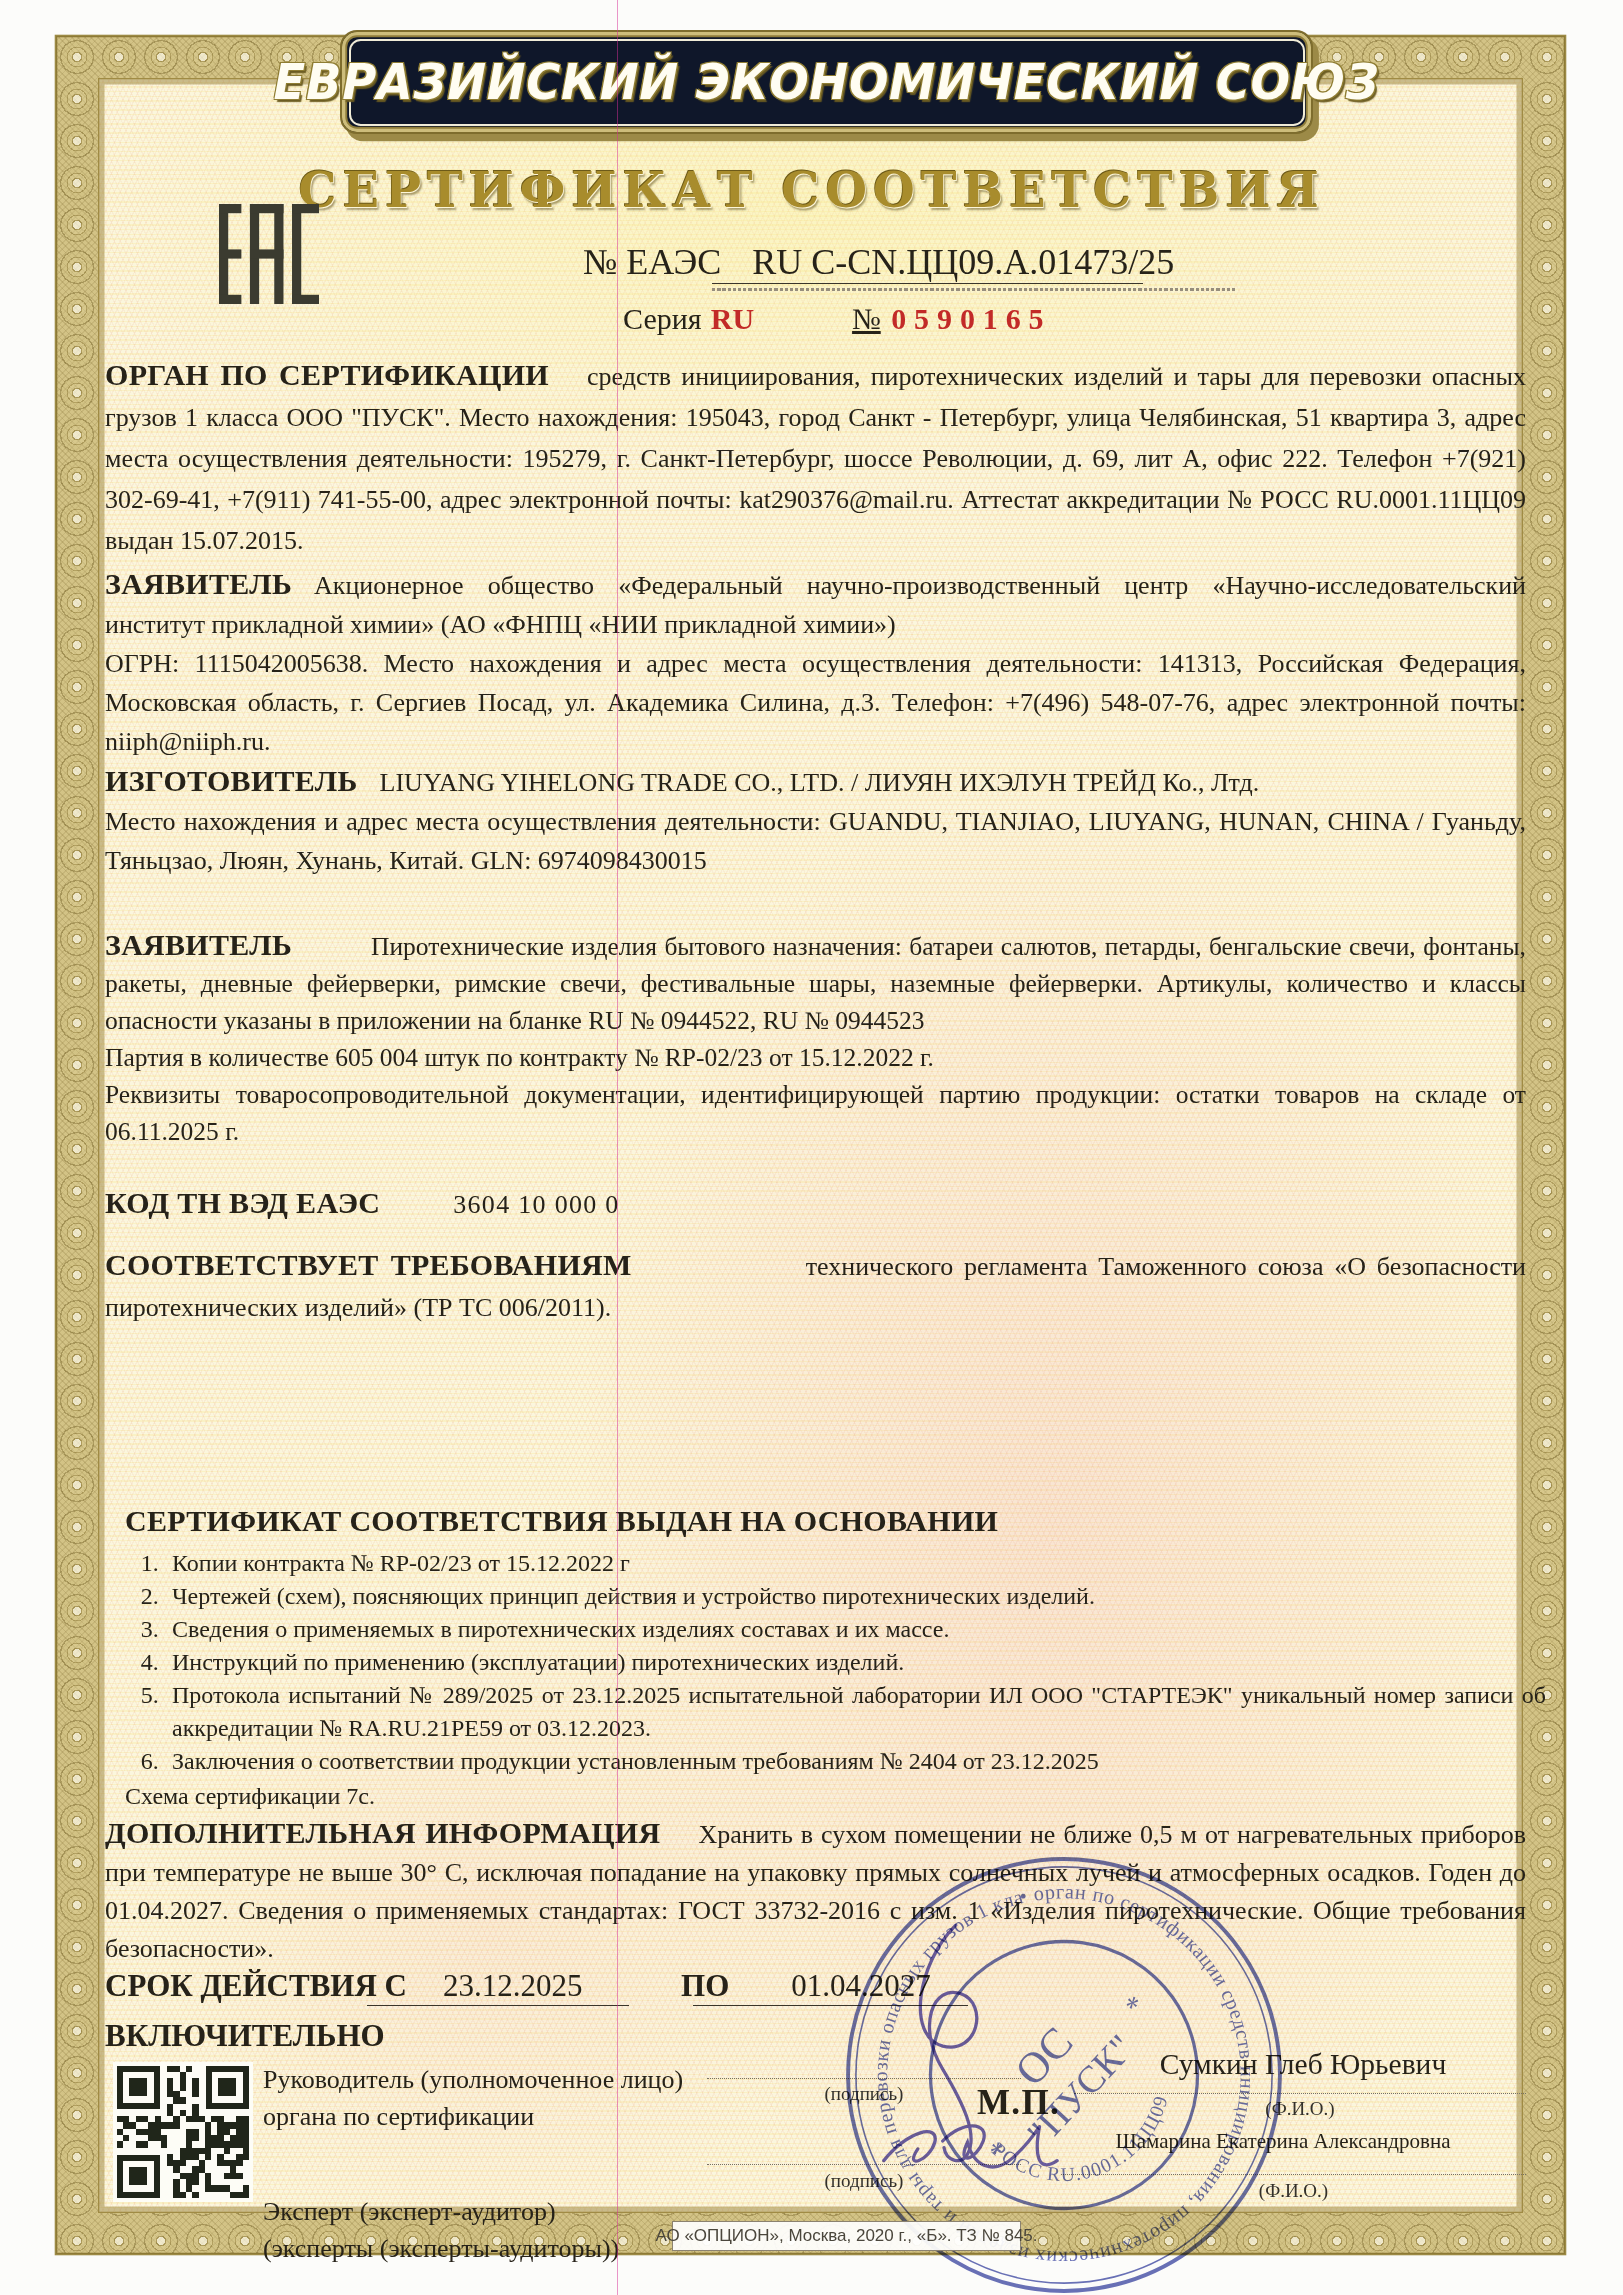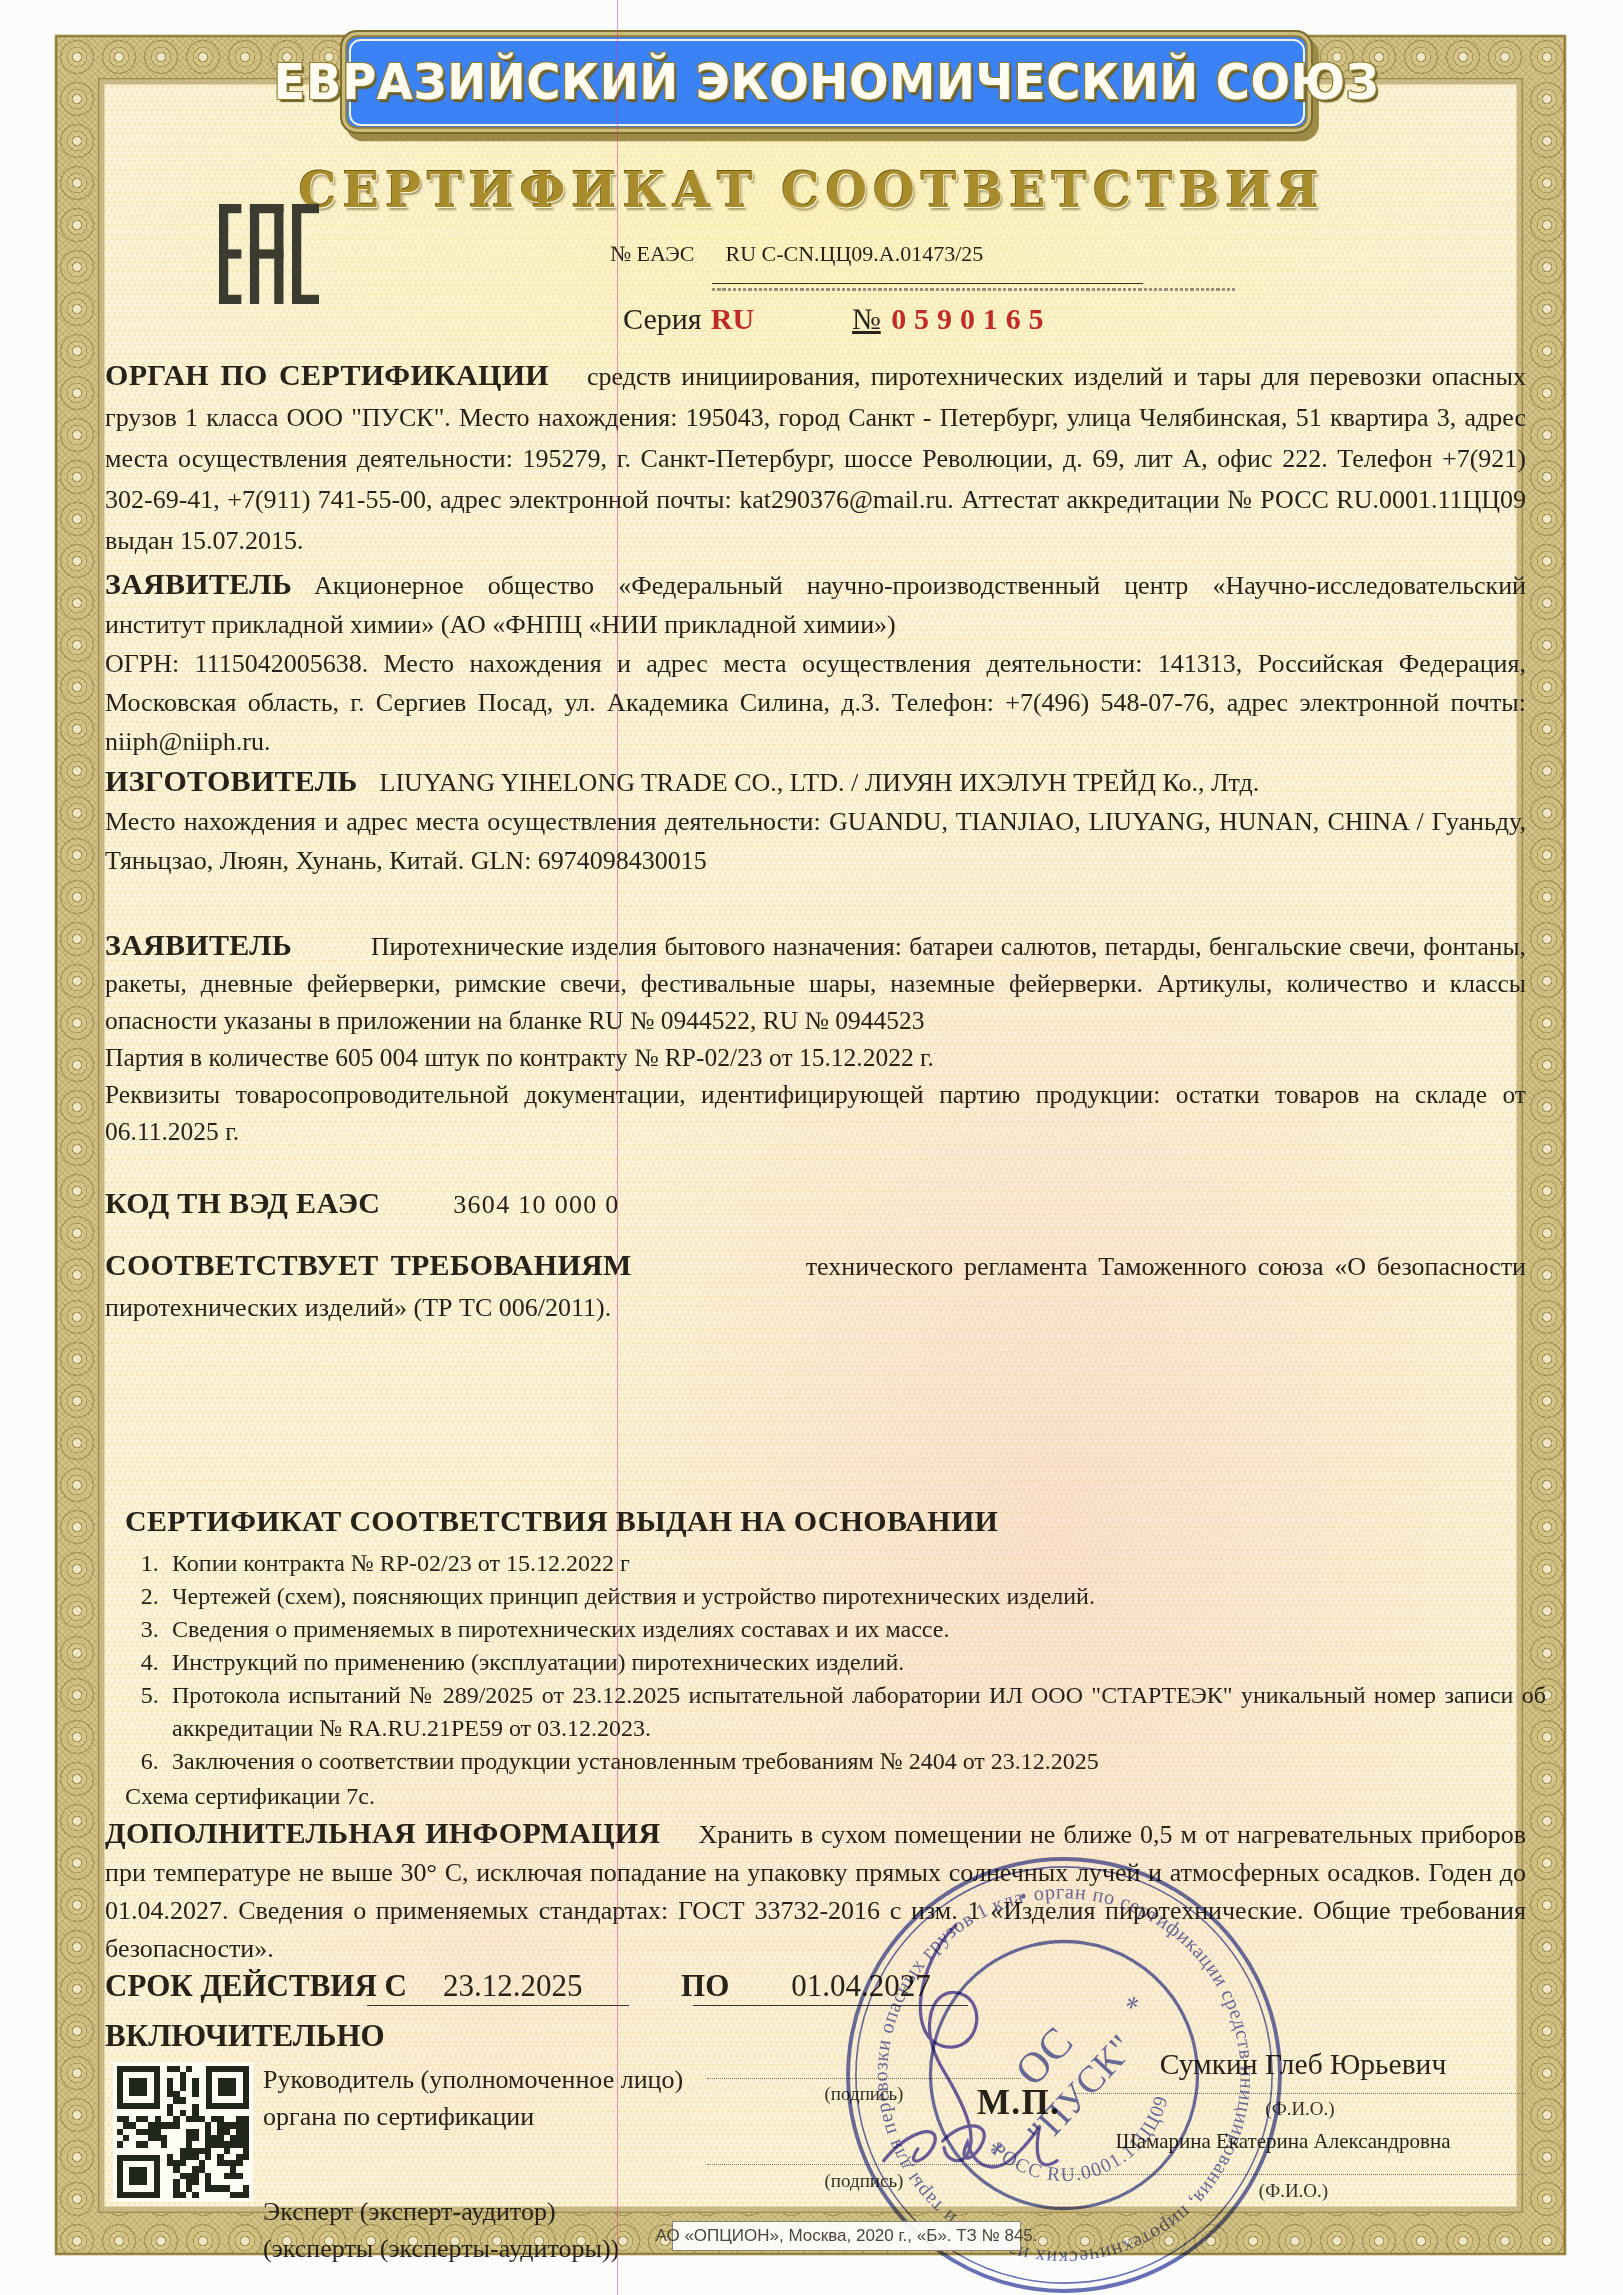--- a/index.html
+++ b/index.html
@@ -27,32 +27,32 @@
   .tint{position:absolute;pointer-events:none;}
   .tint.pink{left:589px;top:818px;width:930px;height:1408px;
     background:radial-gradient(ellipse at 50% 50%, rgba(238,140,150,.17), rgba(238,140,150,.05) 55%, transparent 75%);}
   .tint.pink2{left:164px;top:1604px;width:655px;height:655px;
     background:radial-gradient(ellipse at 50% 50%, rgba(238,140,150,.10), transparent 70%);}
   .tint.yellow{left:105px;top:85px;width:1414px;height:367px;
     background:radial-gradient(ellipse at 50% 35%, rgba(250,240,140,.35), transparent 75%);}
   .scan-line{position:absolute;left:617px;top:0;width:1.3px;height:2295px;background:rgba(214,46,150,.5);z-index:60;}
   
   .banner{position:absolute;left:340px;top:30px;width:969px;height:100px;
-    background:#3b82f6;border:2px solid #7e6d2d;border-radius:17px;
+    background:#0f172a;border:2px solid #7e6d2d;border-radius:17px;
     box-shadow: 5.9px 7.2px 0 #9c8a47, inset 0 0 0 3.3px #cdbd7b, inset 0 0 0 5.2px #8f7d3a;
-    display:flex;align-items:center;justify-content:center;z-index:5;}
+    display:flex;align-items:center;justify-content:center;z-index:5;font-style:italic;}
   .banner .inner-line{position:absolute;inset:6.5px;border:2px solid rgba(253,248,226,.95);border-radius:11.8px;}
   .banner .txt{font-family:"DejaVu Sans",sans-serif;font-weight:800;font-size:50px;letter-spacing:0.7px;
     color:#fffdf2;transform:scaleX(.93);white-space:nowrap;
     text-shadow:-1.3px -1.3px 0 #8f7d33, 1.3px -1.3px 0 #8f7d33, -1.3px 1.3px 0 #8f7d33, 1.3px 1.3px 0 #8f7d33, 2.6px 3.3px 1.3px #6b5c22;}
   .cert-title{position:absolute;left:0;top:162px;width:1623px;text-align:center;z-index:4;
     font-family:"DejaVu Serif",serif;font-weight:700;font-size:48px;letter-spacing:5.9px;color:#a88c2c;
     text-shadow:0.7px 0.7px 0 #fdf6d8, -0.7px -0.7px 0 #6d5a18, 2px 2.6px 2px rgba(90,75,25,.5);}
   .eac-logo{position:absolute;left:219px;top:204px;z-index:4;}
-  .num-row{position:absolute;left:610px;top:241px;font-size:22px;z-index:4;white-space:nowrap;}
+  .num-row{position:absolute;left:583px;top:241px;font-size:36px;z-index:4;white-space:nowrap;}
   .num-row .lbl{padding-right:31px;}
   .num-underline{position:absolute;left:712px;top:283px;width:431px;height:1.3px;background:#3a352a;z-index:4;}
   .microtext{position:absolute;left:712px;top:288px;width:524px;height:2.6px;z-index:4;
     background:repeating-linear-gradient(90deg,#978e7c 0 3.3px, transparent 3.3px 5.2px);}
   .series-row{position:absolute;left:583px;top:302px;font-size:30px;z-index:4;white-space:nowrap;margin-left:40px;}
   .series-row .series-val{color:#c22a28;font-weight:bold;padding-left:9.2px;}
   .series-row .no-lbl{padding-left:98px;text-decoration:underline;}
   .series-row .no-val{color:#c22a28;font-weight:bold;letter-spacing:7.9px;padding-left:10.5px;}
   
   .sec{position:absolute;left:105px;width:1421px;font-size:26px;line-height:41px;text-align:justify;z-index:4;}

